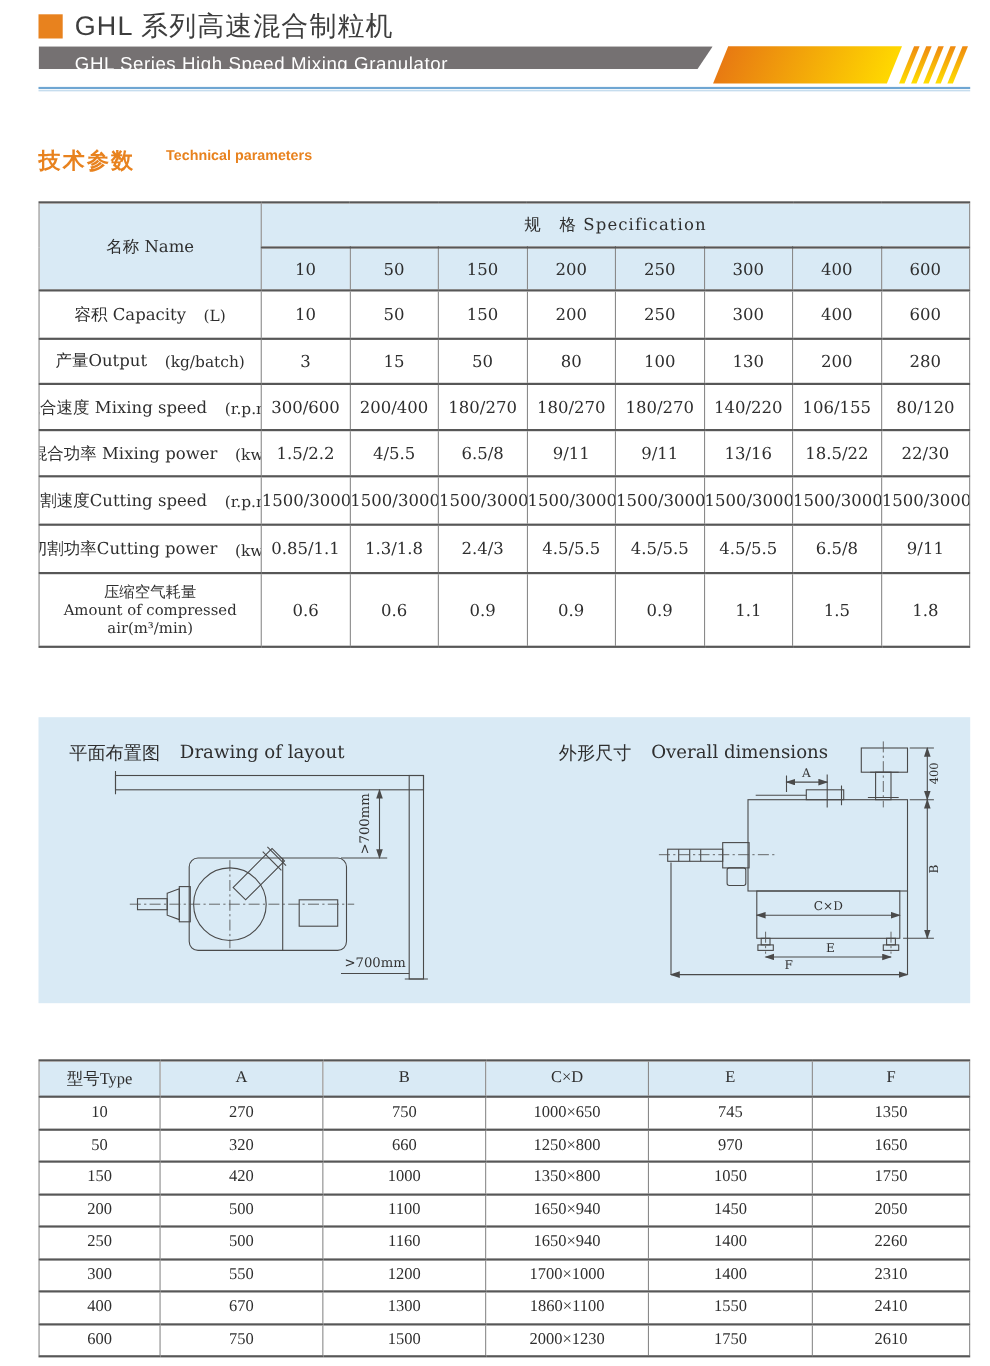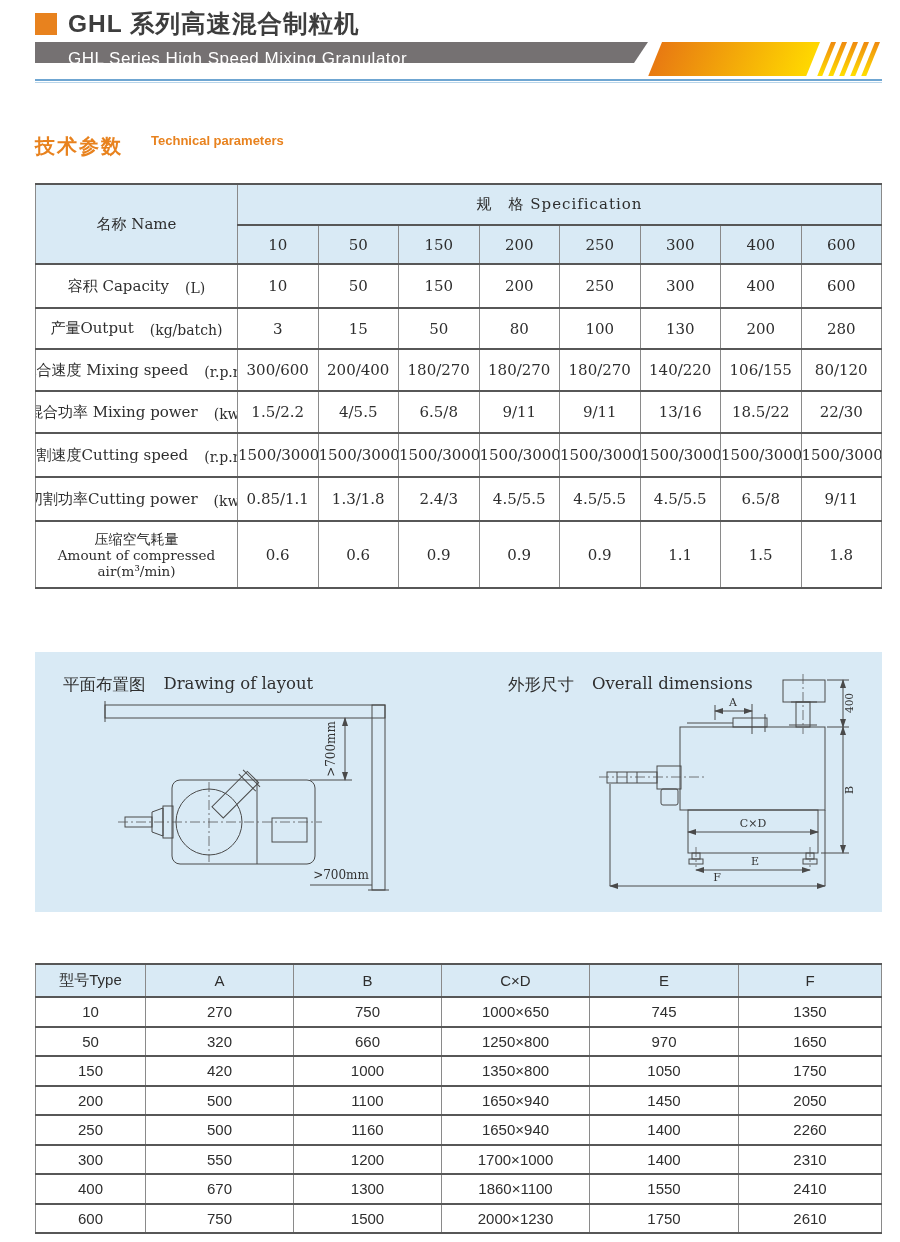--- a/index.html
+++ b/index.html
@@ -7,21 +7,21 @@
     --panel-blue:#D9EAF5; --rule-blue:#6FA6D2; --gradient-orange:#E87A12;
     --gradient-yellow:#FFD800; --line-dark:#4A4A4A; --text-dark:#2E2E2E;
   }
   *{margin:0;padding:0;box-sizing:border-box}
   html,body{background:#fff}
   body{font-family:"Liberation Sans",sans-serif;color:var(--text-dark)}
   .page{position:relative;width:900px;height:1242px;background:#fff;overflow:hidden}
 
   
   .orange-square{position:absolute;left:35px;top:13px;width:22px;height:22px;background:var(--accent-orange)}
-  .main-title{position:absolute;left:68px;top:7px;font-size:24.5px;font-weight:bold;color:var(--title-gray);letter-spacing:1px}
+  .main-title{position:absolute;left:68px;top:7px;font-size:24.5px;font-weight:normal;color:var(--title-gray);letter-spacing:1px}
   .banner{position:absolute;left:35px;top:42px;width:847px;height:34px}
   .banner-gray{position:absolute;left:0;top:0;width:613px;height:21px;background:var(--banner-gray);
     clip-path:polygon(0 0,100% 0,calc(100% - 14px) 100%,0 100%)}
   .banner-gray span{display:block;padding-left:33px;line-height:33px;color:#fff;font-size:17px;letter-spacing:.5px}
   .banner-grad{position:absolute;left:627px;top:0;width:158px;height:34px;transform:skewX(-22deg);transform-origin:0 0;
     background:linear-gradient(90deg,var(--gradient-orange),var(--gradient-yellow))}
   .banner-stripes{position:absolute;left:796px;top:0;height:34px;display:flex;gap:6px}
   .banner-stripes i{display:block;width:5px;height:34px;transform:skewX(-22deg);transform-origin:0 0;
     background:linear-gradient(180deg,#EF8A10,#FFDF00)}
   .blue-rule{position:absolute;left:35px;top:79px;width:847px;height:1.6px;background:var(--rule-blue)}
@@ -39,21 +39,21 @@
      text-align:center;vertical-align:middle;font-size:15px;overflow:hidden}
   .tech-table{position:absolute;left:35px;top:183px;width:847px}
   .tech-table .hd{background:var(--panel-blue)}
   .tech-table .spec-h{letter-spacing:1px}
   .lbl-cell{padding:0 6px}
   .lbl-wrap{display:flex;justify-content:center;align-items:flex-end;gap:16px;white-space:nowrap}
   .lbl-wrap .un{font-size:14px}
   .air-lbl div{line-height:16px;font-size:14px}
   .air-lbl div.en{font-size:13.5px}
 
-  .dim-table{position:absolute;left:35px;top:963px;width:847px;font-family:Liberation Sans, sans-serif}
+  .dim-table{position:absolute;left:35px;top:963px;width:847px;font-family:Liberation Serif, serif}
   .dim-table .hd{background:var(--panel-blue)}
 
   
   .panel{position:absolute;left:35px;top:652px;width:847px;height:260px;background:var(--panel-blue)}
   .dg-title{position:absolute;top:22px;display:flex;gap:18px;font-family:"DejaVu Serif",serif;
     font-size:16.5px;color:#2F2F2F}
   .dg-title.left{left:28px}
   .dg-title.right{left:473px}
   .panel svg{position:absolute}
   .svg-layout{left:5px;top:30px}

